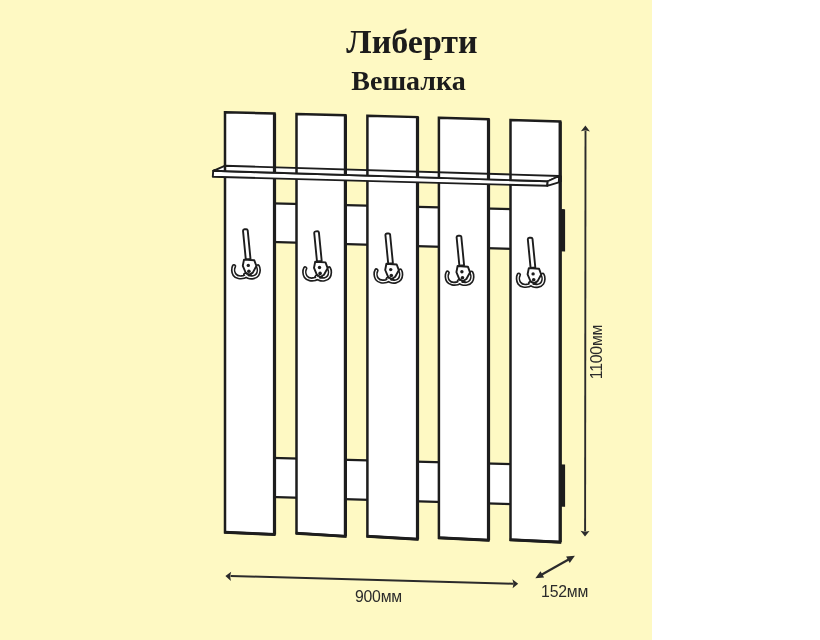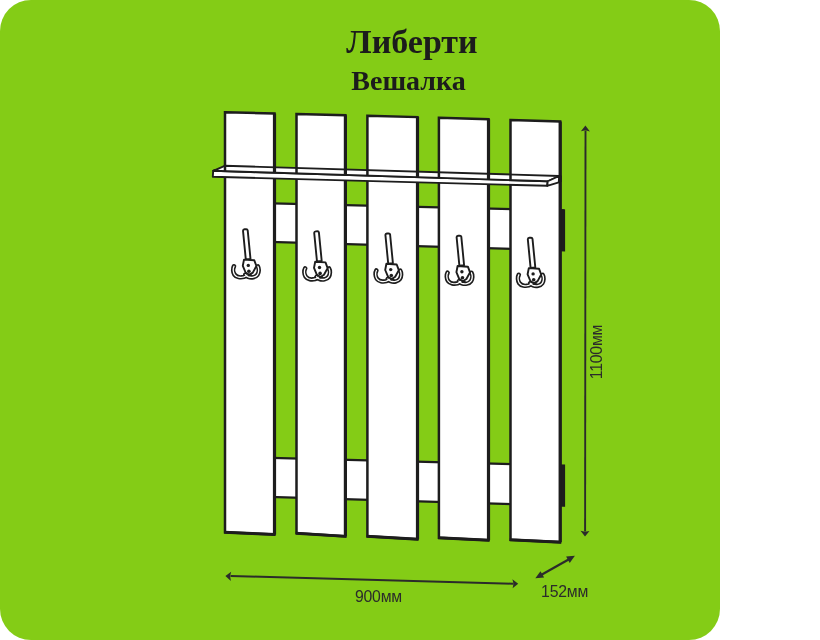--- a/index.html
+++ b/index.html
@@ -1,16 +1,16 @@
 <!DOCTYPE html>
 <html><head>
 <meta charset="utf-8">
 <style>
   html,body{margin:0;padding:0;background:#ffffff;}
-  .page{position:relative;width:720px;height:640px;background:#84cc16;overflow:hidden;border-radius:31px;}
+  .page{position:relative;width:652px;height:640px;background:#fef9c3;overflow:hidden;}
   svg{position:absolute;left:0;top:0;filter:blur(0.4px);}
   text{font-family:"Liberation Sans",sans-serif;}
   .title{font-family:"Liberation Serif",serif;font-weight:bold;fill:#1c1c1c;}
   .dim{font-family:"Liberation Sans",sans-serif;fill:#2b2b2b;}
 </style>
 </head>
 <body>
 <div class="page">
 <svg width="820" height="640" viewBox="0 0 820 640">
 

